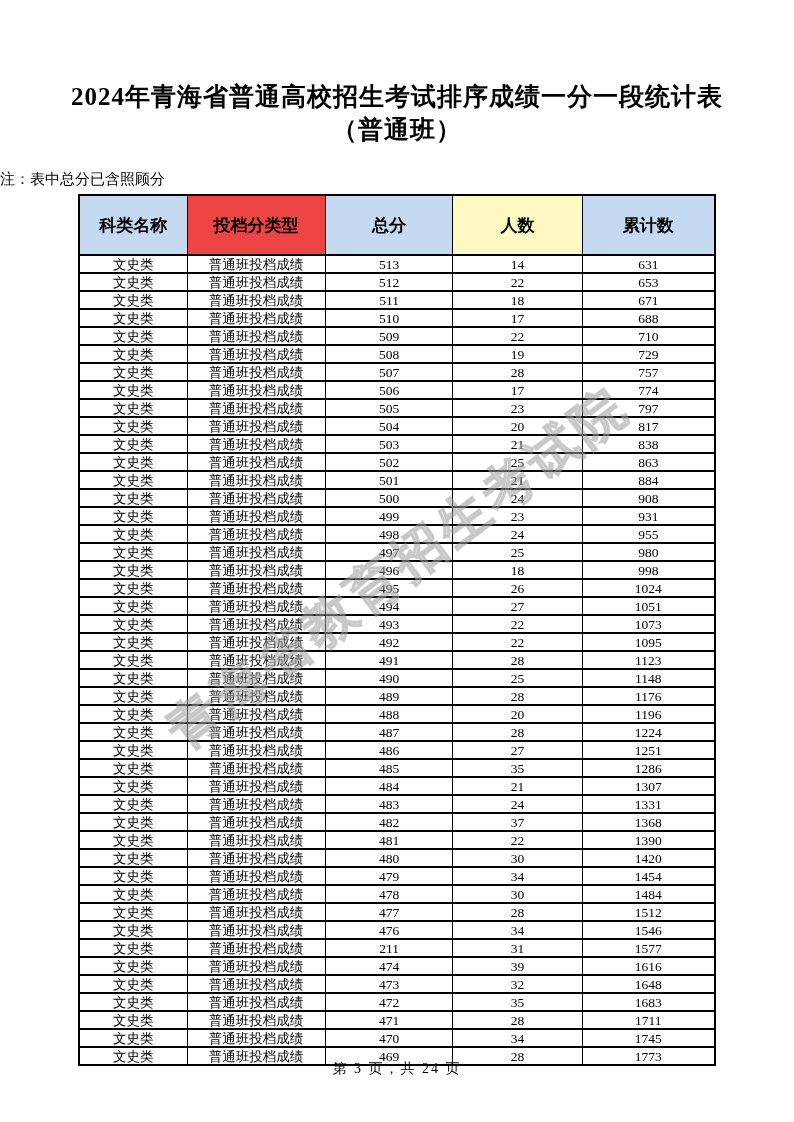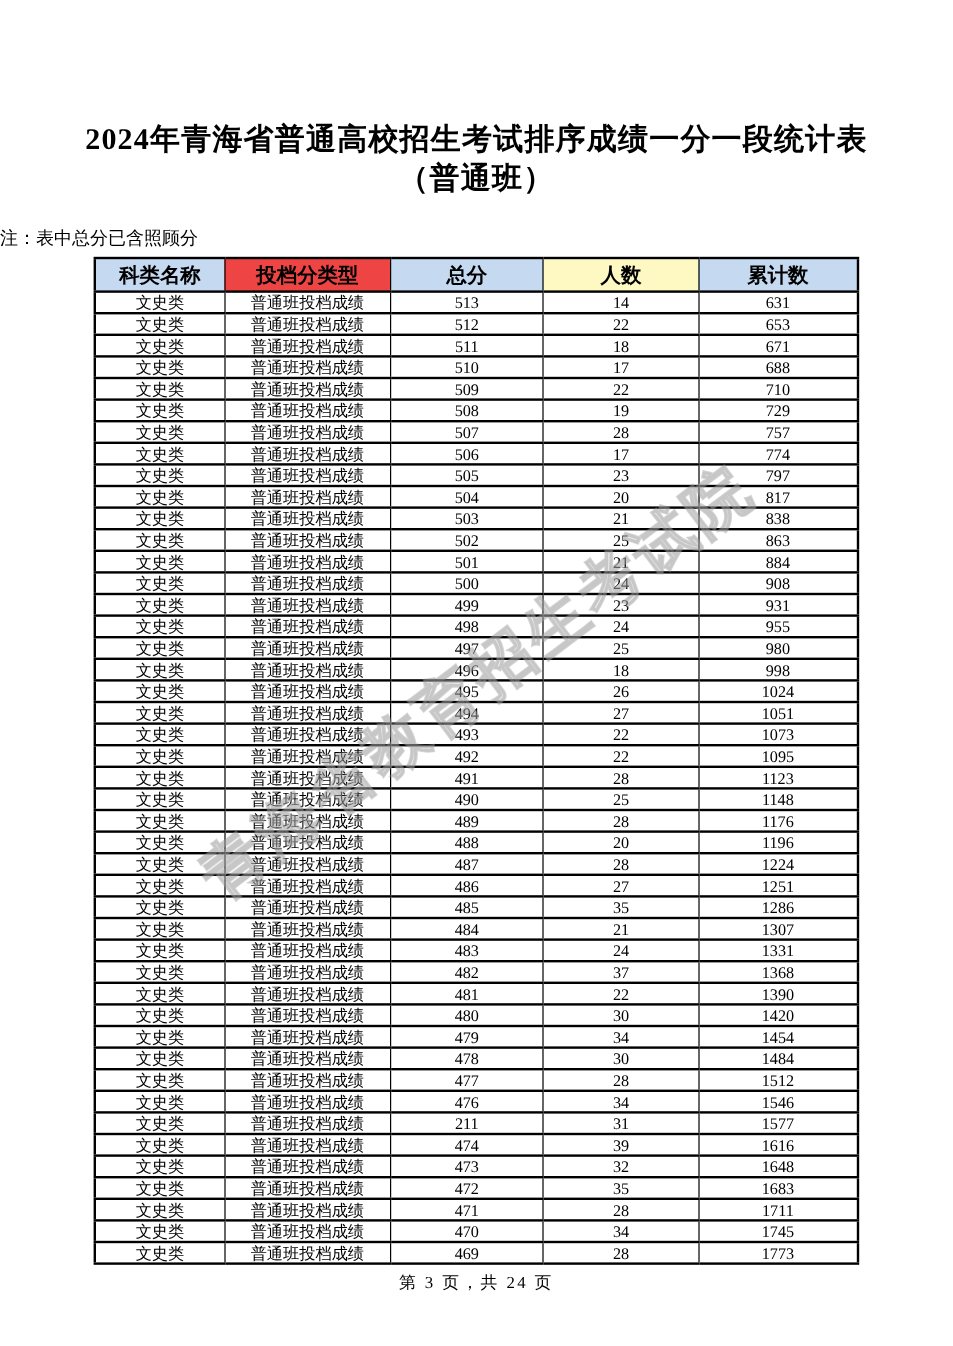--- a/index.html
+++ b/index.html
@@ -6,21 +6,21 @@
   .page{
     position:relative;
     width:794px;height:1122px;
     background:#ffffff;
     overflow:hidden;
     font-family:"Liberation Serif","DejaVu Serif",serif;
     color:#000;
   }
   .title{
     margin:0;
-    padding-top:100px;
+    padding-top:80px;
     text-align:center;
     font-family:"Liberation Serif","DejaVu Serif",serif;
     font-weight:bold;
   }
   .title .t1{display:block;font-size:25px;line-height:33px;letter-spacing:1px;}
   .title .t2{display:block;font-size:25px;line-height:33px;letter-spacing:1px;}
   .note{
     margin-top:25px;
     text-align:left;
     font-size:15px;
@@ -35,21 +35,21 @@
     table-layout:fixed;
   }
   .score-table th{
     border:1px solid #000;
     border-top-width:2px;border-bottom-width:2px;
     height:26px;
     font-family:"Liberation Sans","DejaVu Sans",sans-serif;
     font-weight:bold;
     font-size:17px;
     text-align:center;
-    padding:0;
+    padding:16px;
   }
   .score-table td{
     border:1px solid #000;
     border-top-width:2px;border-bottom-width:2px;
     height:16px;
     font-size:13.5px;
     line-height:15px;
     text-align:center;
     padding:0;
     white-space:nowrap;

